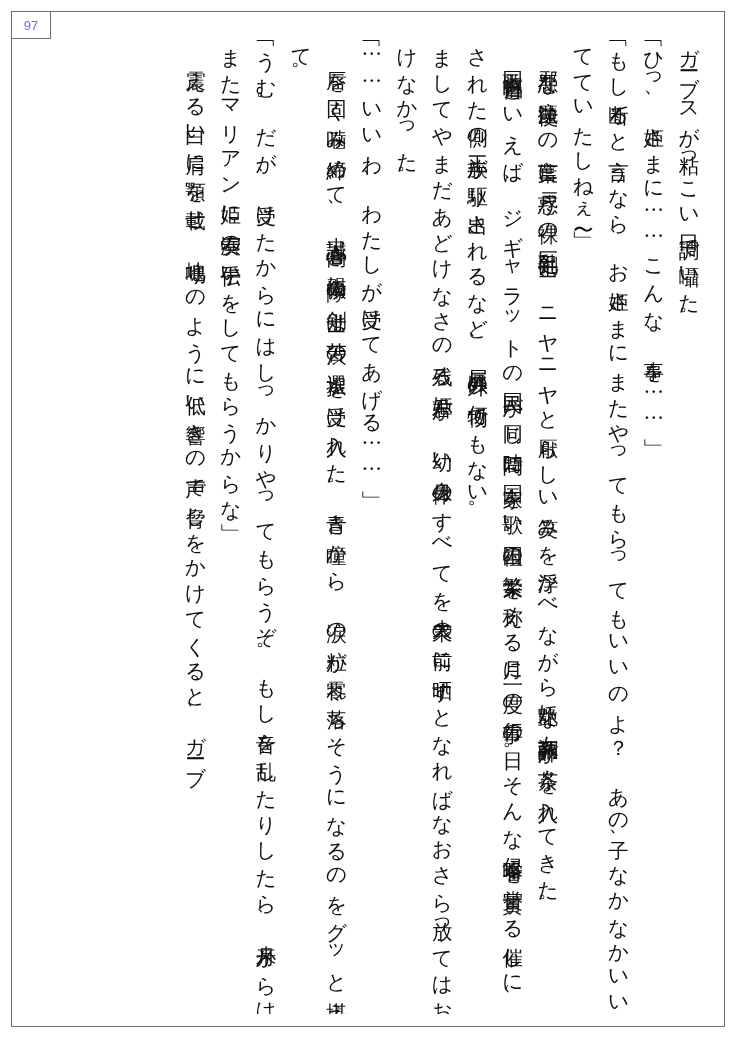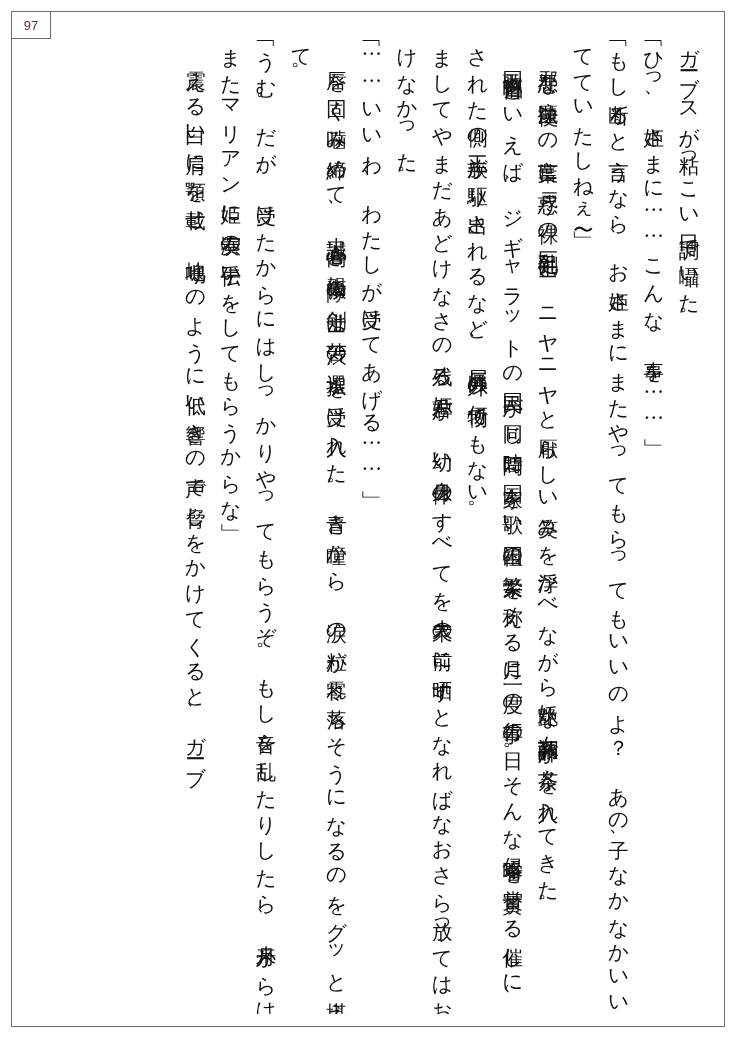--- a/index.html
+++ b/index.html
@@ -55,21 +55,21 @@
     top: 12px;
     width: 38px;
     height: 26px;
     border-right: 1px solid #6d6d6d;
     border-bottom: 1px solid #6d6d6d;
     display: flex;
     align-items: center;
     justify-content: center;
     font-family: "Liberation Sans", sans-serif;
     font-size: 13px;
-    color: #7f1d1d;
+    color: #8b5cf6;
     background: #ffffff;
   }
   
   .text-body {
     position: absolute;
     left: 46px;
     top: 34px;
     width: 660px;
     height: 980px;
     writing-mode: vertical-rl;

